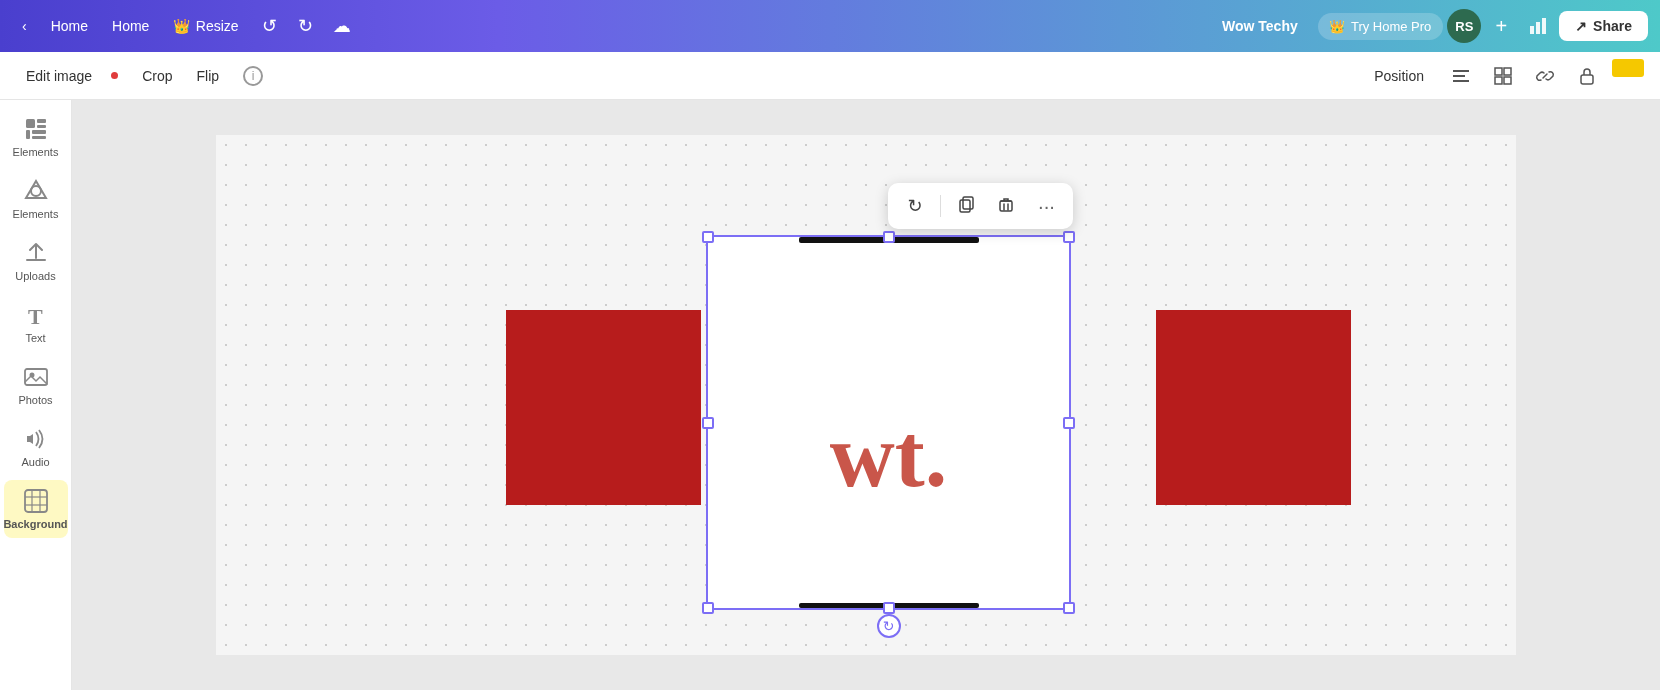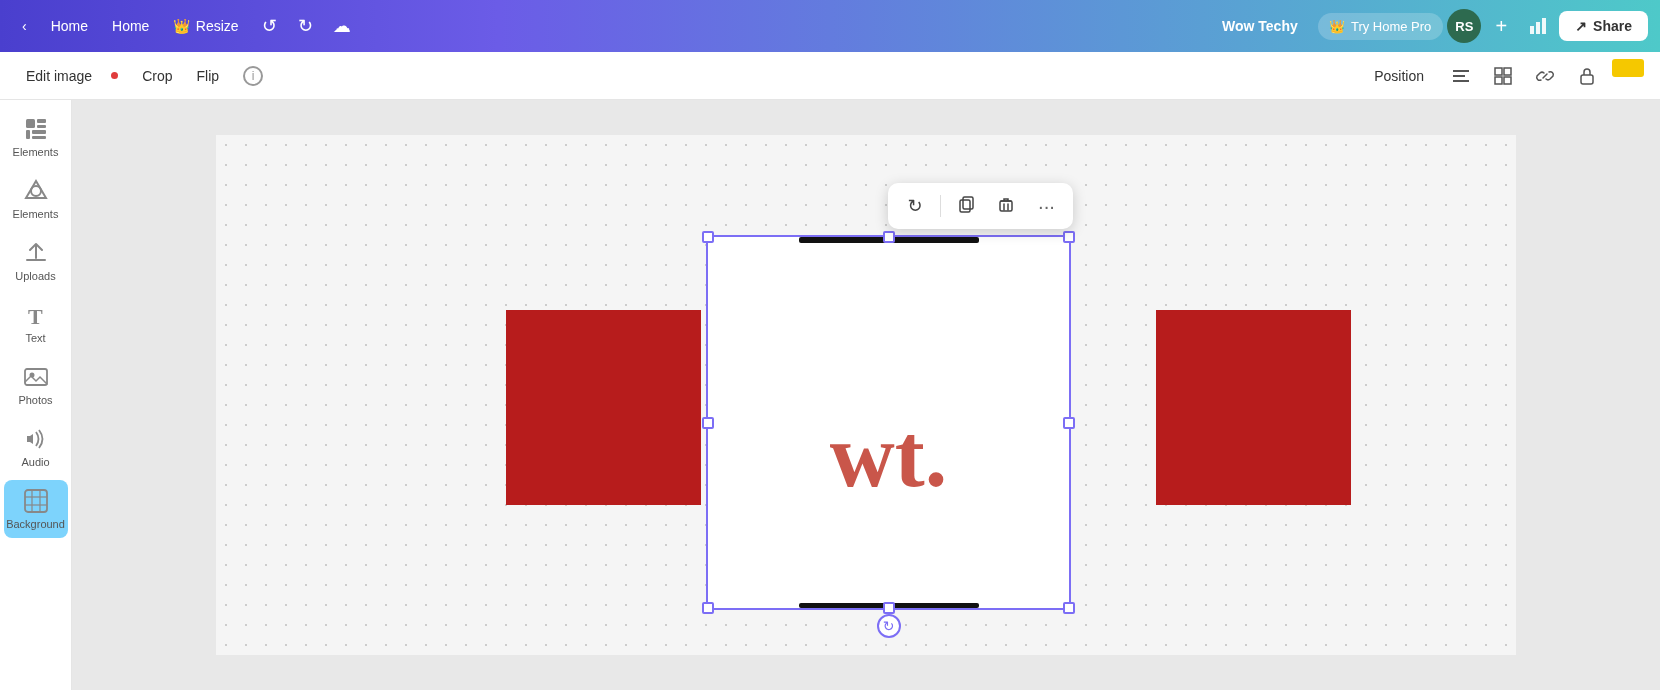--- a/index.html
+++ b/index.html
@@ -89,21 +89,21 @@
       width: 72px; background: white;
       border-right: 1px solid #e5e5e5;
       display: flex; flex-direction: column;
       align-items: center; padding: 8px 0; gap: 4px;
     }
     .sidebar-item {
       display: flex; flex-direction: column; align-items: center;
       padding: 8px 6px; border-radius: 8px; cursor: pointer;
       color: #555; font-size: 11px; gap: 4px; width: 64px;
     }
-    .sidebar-item.active { background: #7dd3fc; }
+    .sidebar-item.active { background: #fef9c3; font-weight: bold; }
 
     
     .canvas-area {
       flex: 1; background: #e8e8e8;
       position: relative; overflow: hidden;
       display: flex; align-items: center; justify-content: center;
     }
     .canvas-dotted {
       width: 1300px; height: 520px;
       background-color: #f5f5f5;

